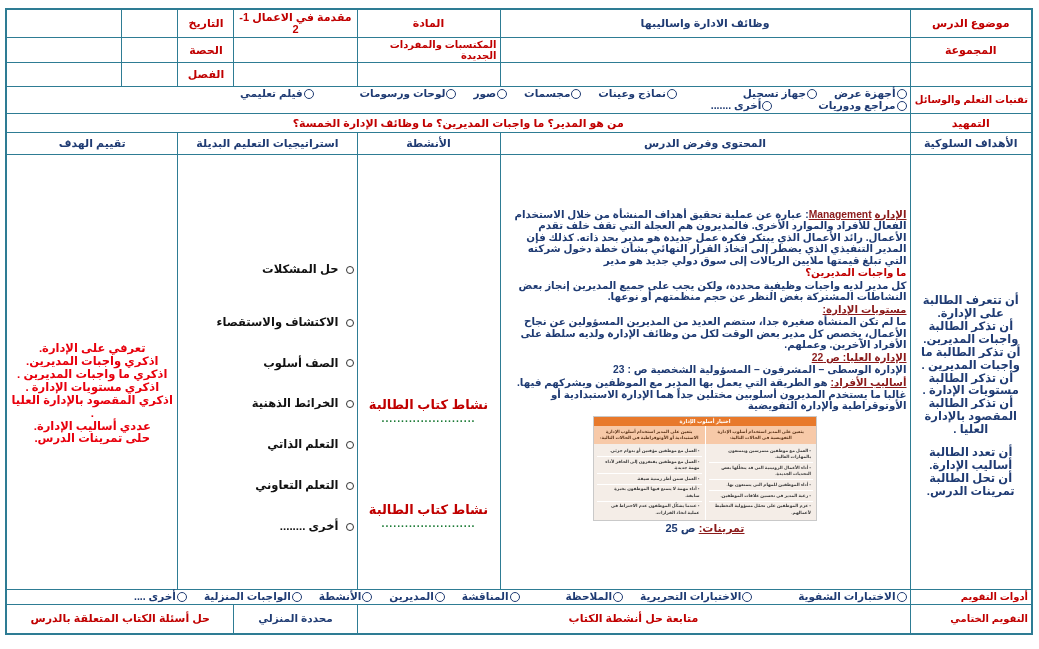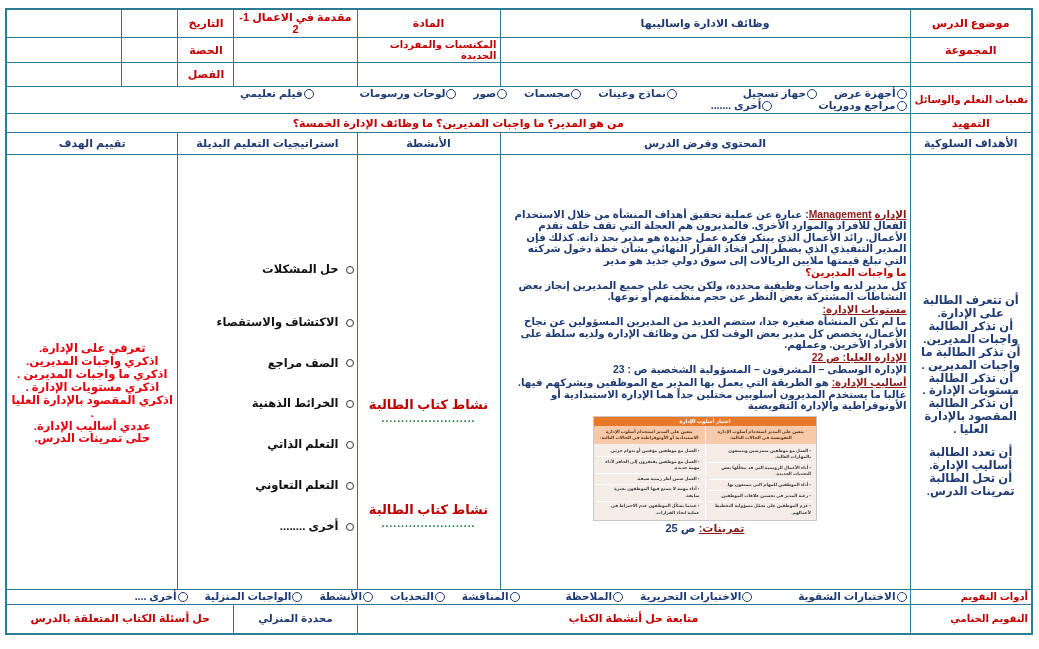--- a/index.html
+++ b/index.html
@@ -231,21 +231,21 @@
         <span class="kw">الإدارة</span>
         <span class="en-kw">Management</span><span>: عبارة عن عملية تحقيق أهداف المنشأة من خلال الاستخدام الفعال للأفراد والموارد الأخرى. فالمديرون هم العجلة التي تقف خلف تقدم الأعمال. رائد الأعمال الذي يبتكر فكرة عمل جديدة هو مدير بحد ذاته. كذلك فإن المدير التنفيذي الذي يضطر إلى اتخاذ القرار النهائي بشأن خطة دخول شركته التي تبلغ قيمتها ملايين الريالات إلى سوق دولي جديد هو مدير</span>
       </p>
       <p class="q-red">ما واجبات المديرين؟</p>
       <p>كل مدير لديه واجبات وظيفية محددة، ولكن يجب على جميع المديرين إنجاز بعض النشاطات المشتركة بغض النظر عن حجم منظمتهم أو نوعها.</p>
       <p class="kw">مستويات الإدارة:</p>
       <p>ما لم تكن المنشأة صغيرة جدا، ستضم العديد من المديرين المسؤولين عن نجاح الأعمال، يخصص كل مدير بعض الوقت لكل من وظائف الإدارة ولديه سلطة على الأفراد الآخرين. وعملهم.</p>
       <p class="kw">الإدارة العليا: ص 22</p>
       <p>الإدارة الوسطى – المشرفون – المسؤولية الشخصية ص : 23</p>
       <p>
-        <span class="kw">أساليب الإدارة:</span>
+        <span class="kw">أساليب الأفراد:</span>
         <span>هو الطريقة التي يعمل بها المدير مع الموظفين ويشركهم فيها. غالبا ما يستخدم المديرون أسلوبين مختلين جداً هما الإدارة الاستبدادية أو الأوتوقراطية والإدارة التفويضية</span>
       </p>
 
       <div class="fig">
         <div class="fig-title">اختيار أسلوب الإدارة</div>
         <div class="fig-sub">
           <div>يتعين على المدير استخدام أسلوب الإدارة التفويضية في الحالات التالية:</div>
           <div>يتعين على المدير استخدام أسلوب الإدارة الاستبدادية أو الأوتوقراطية في الحالات التالية:</div>
         </div>
         <div class="fig-rows">
@@ -279,21 +279,21 @@
         <div style="height:77px"></div>
         <p class="act-item">نشاط كتاب الطالبة</p>
         <p class="act-dots">........................</p>
       </div>
     </td>
 
     <td colspan="3" class="strat-cell">
       <div style="padding-top:52px;">
         <p class="strat-item" style="margin-bottom:40px"><span class="bullet-o"></span><span>حل المشكلات</span></p>
         <p class="strat-item" style="margin-bottom:28px"><span class="bullet-o"></span><span>الاكتشاف والاستقصاء</span></p>
-        <p class="strat-item" style="margin-bottom:28px"><span class="bullet-o"></span><span>الصف مراجع</span></p>
+        <p class="strat-item" style="margin-bottom:28px"><span class="bullet-o"></span><span>الصف أسلوب</span></p>
         <p class="strat-item" style="margin-bottom:28px"><span class="bullet-o"></span><span>الخرائط الذهنية</span></p>
         <p class="strat-item" style="margin-bottom:28px"><span class="bullet-o"></span><span>التعلم الذاتي</span></p>
         <p class="strat-item" style="margin-bottom:28px"><span class="bullet-o"></span><span>التعلم التعاوني</span></p>
         <p class="strat-item"><span class="bullet-o"></span><span>أخرى ........</span></p>
       </div>
     </td>
 
     <td colspan="2" class="eval-cell">
       <div style="padding-top:44px;">
         <p>تعرفي على الإدارة.</p>
@@ -310,21 +310,21 @@
   <tr>
     <td class="lbl-sm">أدوات التقويم</td>
     <td colspan="8" class="media-cell" style="text-align:right;">
       <span class="media-line">
         <span class="opt"><span class="cb"></span><span>الاختبارات الشفوية</span></span>
         <span class="spacer-md"></span>
         <span class="opt"><span class="cb"></span><span>الاختبارات التحريرية</span></span>
         <span class="opt"><span class="cb"></span><span>الملاحظة</span></span>
         <span class="spacer-md"></span>
         <span class="opt"><span class="cb"></span><span>المناقشة</span></span>
-        <span class="opt"><span class="cb"></span><span>التحديات</span></span>
+        <span class="opt"><span class="cb"></span><span>المديرين</span></span>
         <span class="opt"><span class="cb"></span><span>الأنشطة</span></span>
         <span class="opt"><span class="cb"></span><span>الواجبات المنزلية</span></span>
         <span class="opt"><span class="cb"></span><span>أخرى ....</span></span>
       </span>
     </td>
   </tr>
 
   <tr>
     <td class="lbl-sm" style="height:26px;">التقويم الختامي</td>
     <td colspan="3" class="bot-red">متابعة حل أنشطة الكتاب</td>

